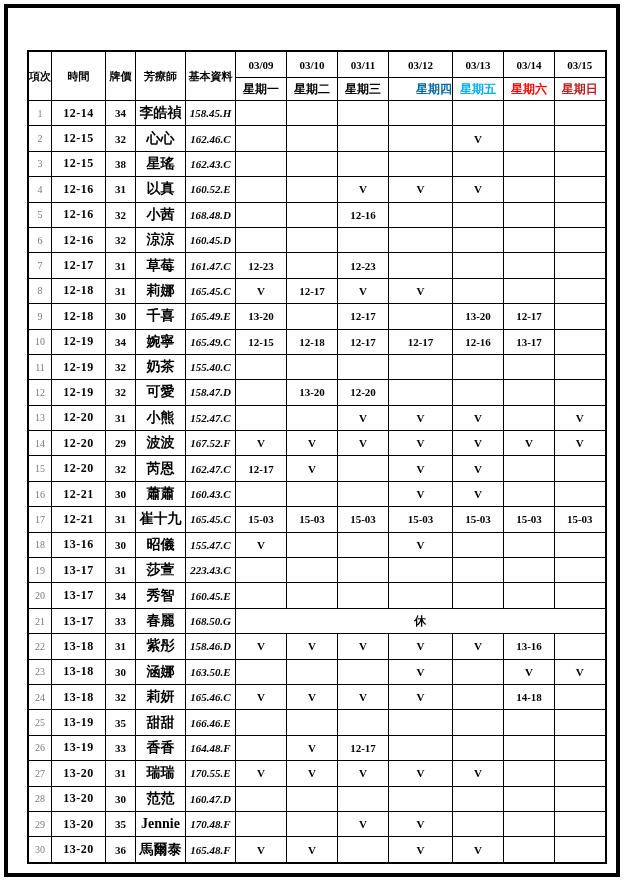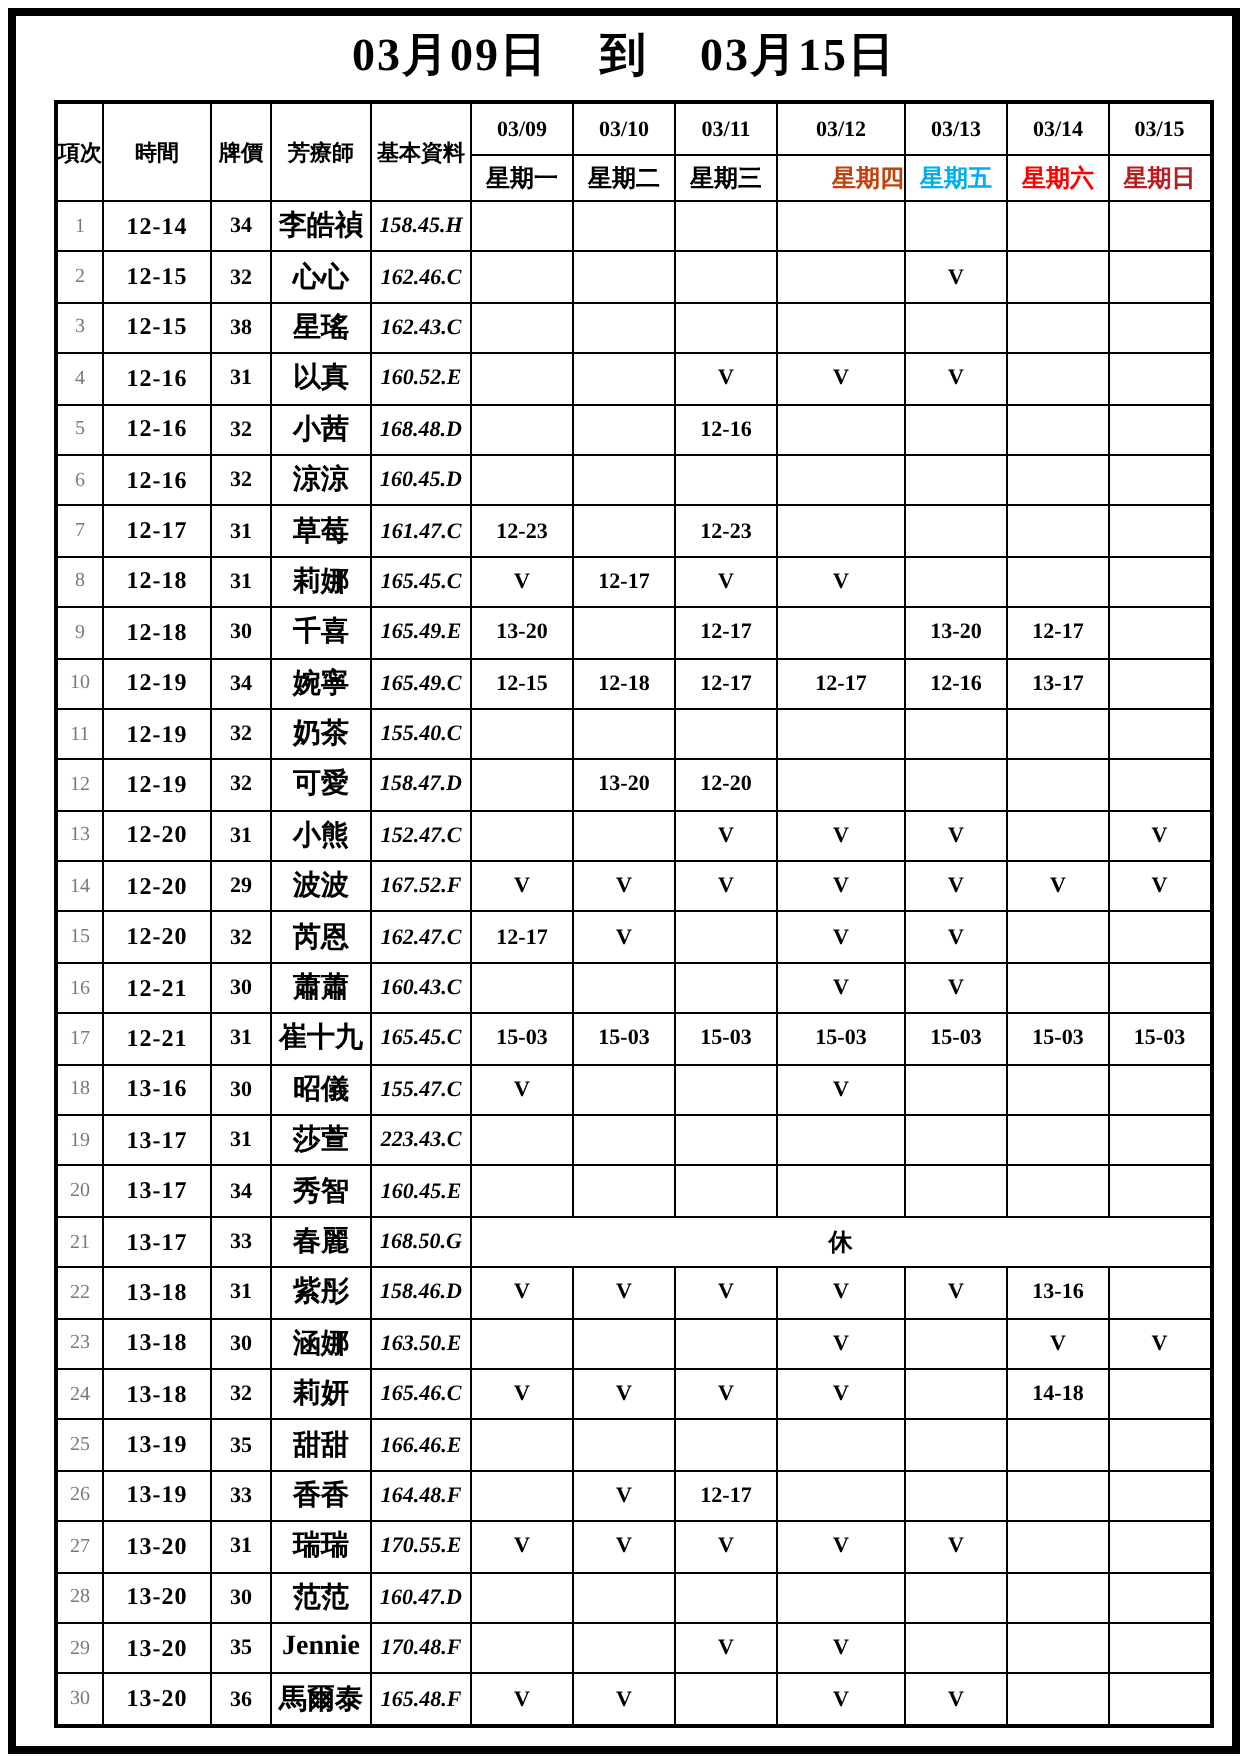--- a/index.html
+++ b/index.html
@@ -25,23 +25,20 @@
   td.info{font-size:11px;font-weight:bold;font-style:italic;}
   td.day{font-size:11px;font-weight:bold;}
   td.merged{font-size:12px;font-weight:bold;}
 </style>
 </head>
 <body>
 
 <div class="page">
   <div class="frame"></div>
 
-  <div class="title">
-    <span>03月09日</span><span class="gap"></span><span>到</span><span class="gap"></span><span>03月15日</span>
-  </div>
 
   <table class="sched">
     <colgroup>
       <col style="width:20px">
         <col style="width:54px">
         <col style="width:30px">
       <col style="width:50px">
         <col style="width:50px">
       <col style="width:51px">
         <col style="width:51px">
@@ -63,21 +60,21 @@
           <th>03/11</th>
           <th>03/12</th>
           <th>03/13</th>
           <th>03/14</th>
           <th>03/15</th>
         </tr>
       <tr class="r2">
           <th style="color: rgb(0, 0, 0);">星期一</th>
           <th style="color: rgb(0, 0, 0);">星期二</th>
           <th style="color: rgb(0, 0, 0);">星期三</th>
-          <th style="color: #c2410c; padding-left: 27px;">星期四</th>
+          <th style="color: #0369a1; padding-left: 27px;">星期四</th>
           <th style="color: rgb(0, 174, 239);">星期五</th>
           <th style="color: rgb(255, 0, 0);">星期六</th>
           <th style="color: #b91c1c;">星期日</th>
         </tr>
     </thead>
     <tbody>
         <tr>
           <td class="no">1</td>
           <td class="time">12-14</td>
           <td class="price">34</td>

